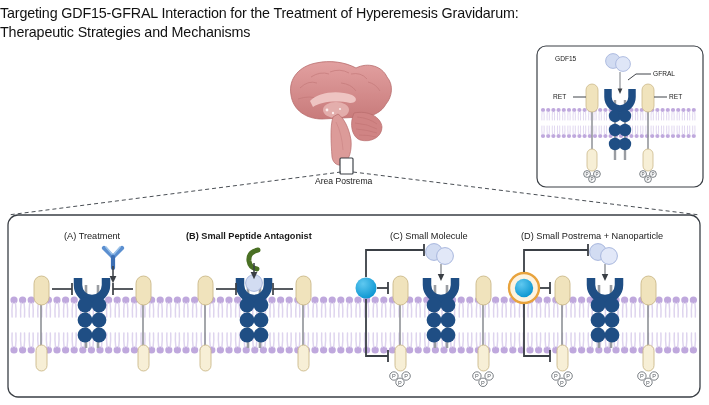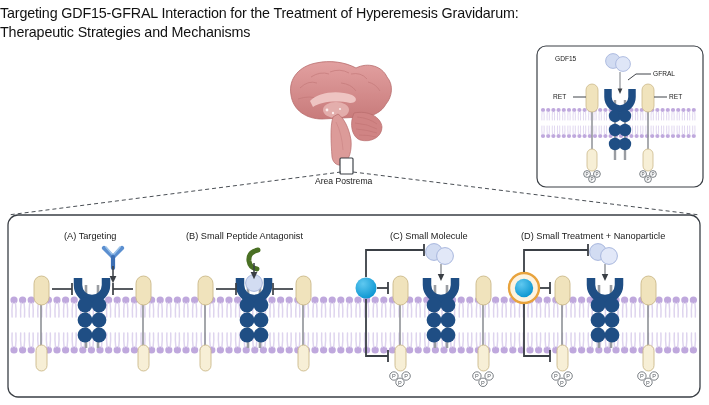--- a/index.html
+++ b/index.html
@@ -662,16 +662,16 @@
   </g>
 </svg>
 
 <div class="lbl ap-label" style="left:307px; top:176px;margin-left:8px;">Area Postrema</div>
 
 <div class="lbl inset-label" style="left:555px; top:55px;">GDF15</div>
 <div class="lbl inset-label" style="left:653px; top:70px;">GFRAL</div>
 <div class="lbl inset-label" style="left:553px; top:93px;">RET</div>
 <div class="lbl inset-label" style="left:669px; top:93px;">RET</div>
 
-<div class="lbl panel-label" style="left:64px; top:231px;">(A) Targeting</div>
-<div class="lbl panel-label" style="left:186px; top:231px;">(B) Small Peptide Antagonist</div>
+<div class="lbl panel-label" style="left:64px; top:231px;">(A) Treatment</div>
+<div class="lbl panel-label" style="left:186px; top:231px;font-weight:bold;">(B) Small Peptide Antagonist</div>
 <div class="lbl panel-label" style="left:390px; top:231px;">(C) Small Molecule</div>
-<div class="lbl panel-label" style="left:521px; top:231px;">(D) Small Treatment + Nanoparticle</div>
+<div class="lbl panel-label" style="left:521px; top:231px;">(D) Small Postrema + Nanoparticle</div>
 
 </body></html>

